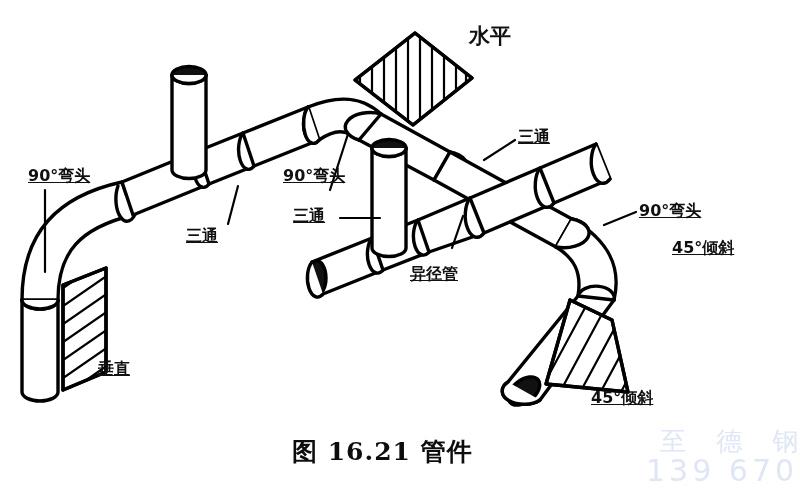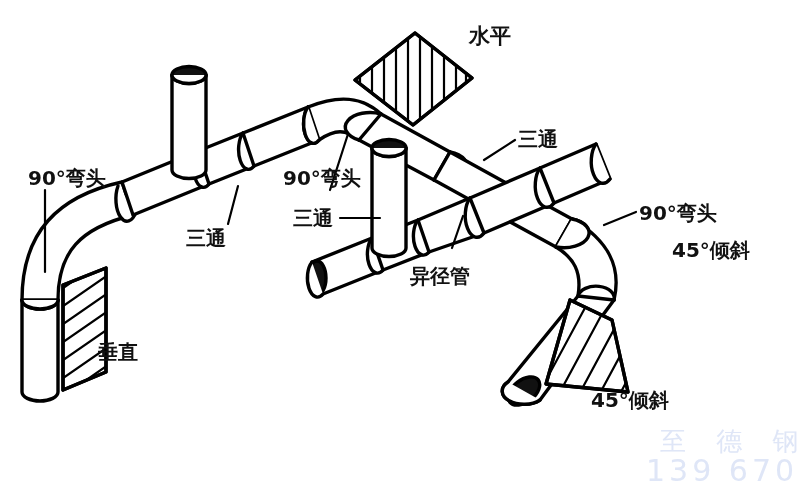--- a/index.html
+++ b/index.html
@@ -15,21 +15,21 @@
   }
   svg.diagram{position:absolute;left:0;top:0;width:800px;height:493px;}
   .lbl{
     position:absolute;
     color:#111111;
     font-family:"DejaVu Sans","Liberation Sans",sans-serif;
     font-weight:700;
     white-space:nowrap;
     line-height:1.05;
   }
-  .lbl-20{font-size:20px;}
+  .lbl-20{font-size:16px;text-decoration:underline;}
   .lbl-21{font-size:21px;}
   .caption{
     position:absolute;
     color:#0d0d0d;
     font-family:"DejaVu Serif","Liberation Serif",serif;
     font-weight:700;
     font-size:25px;
     letter-spacing:1px;
     white-space:nowrap;
   }
@@ -231,20 +231,21 @@
 
   <div class="lbl lbl-21" style="left:437px;top:25px;margin-left:32px;">水平</div>
   <div class="lbl lbl-20" style="left:518px;top:129px;">三通</div>
   <div class="lbl lbl-20" style="left:28px;top:168px;">90°弯头</div>
   <div class="lbl lbl-20" style="left:283px;top:168px;">90°弯头</div>
   <div class="lbl lbl-20" style="left:639px;top:203px;">90°弯头</div>
   <div class="lbl lbl-20" style="left:672px;top:240px;">45°倾斜</div>
   <div class="lbl lbl-20" style="left:186px;top:228px;">三通</div>
   <div class="lbl lbl-20" style="left:293px;top:208px;">三通</div>
   <div class="lbl lbl-20" style="left:410px;top:252px;margin-top:14px;">异径管</div>
-  <div class="lbl lbl-20" style="left:98px;top:342px;">垂直</div>
+  <div class="lbl lbl-20" style="left:98px;top:361px;">垂直</div>
   <div class="lbl lbl-20" style="left:591px;top:390px;">45°倾斜</div>
 
+  <div class="caption" style="left:292px;top:435px;">图 16.21   管件</div>
 
   <div class="watermark wm-brand" style="left:660px;top:424px;">至 德 钢 业</div>
   <div class="watermark wm-phone" style="left:646px;top:453px;">139 6707 6667</div>
 
 </div>
 
 </body></html>

